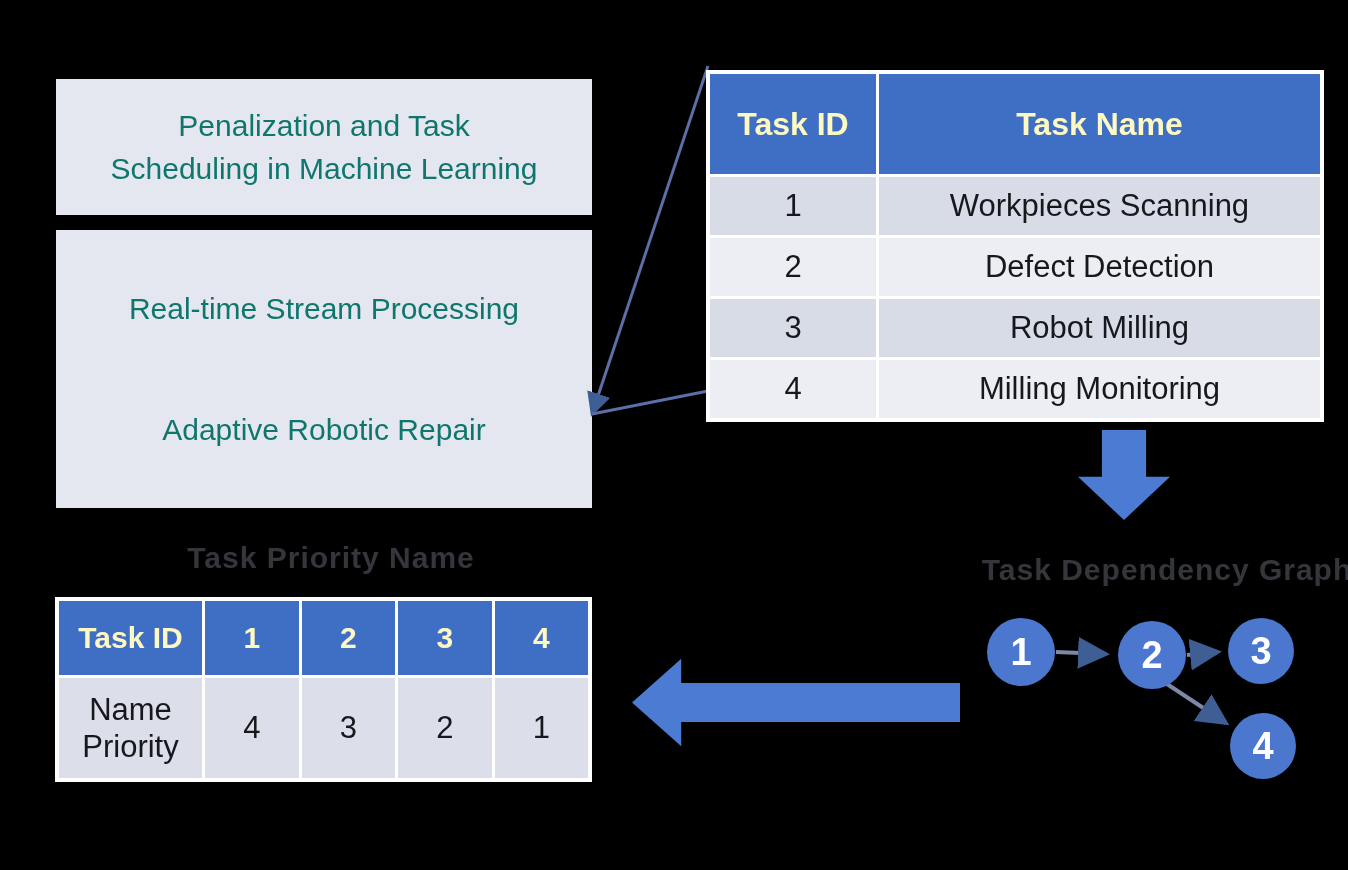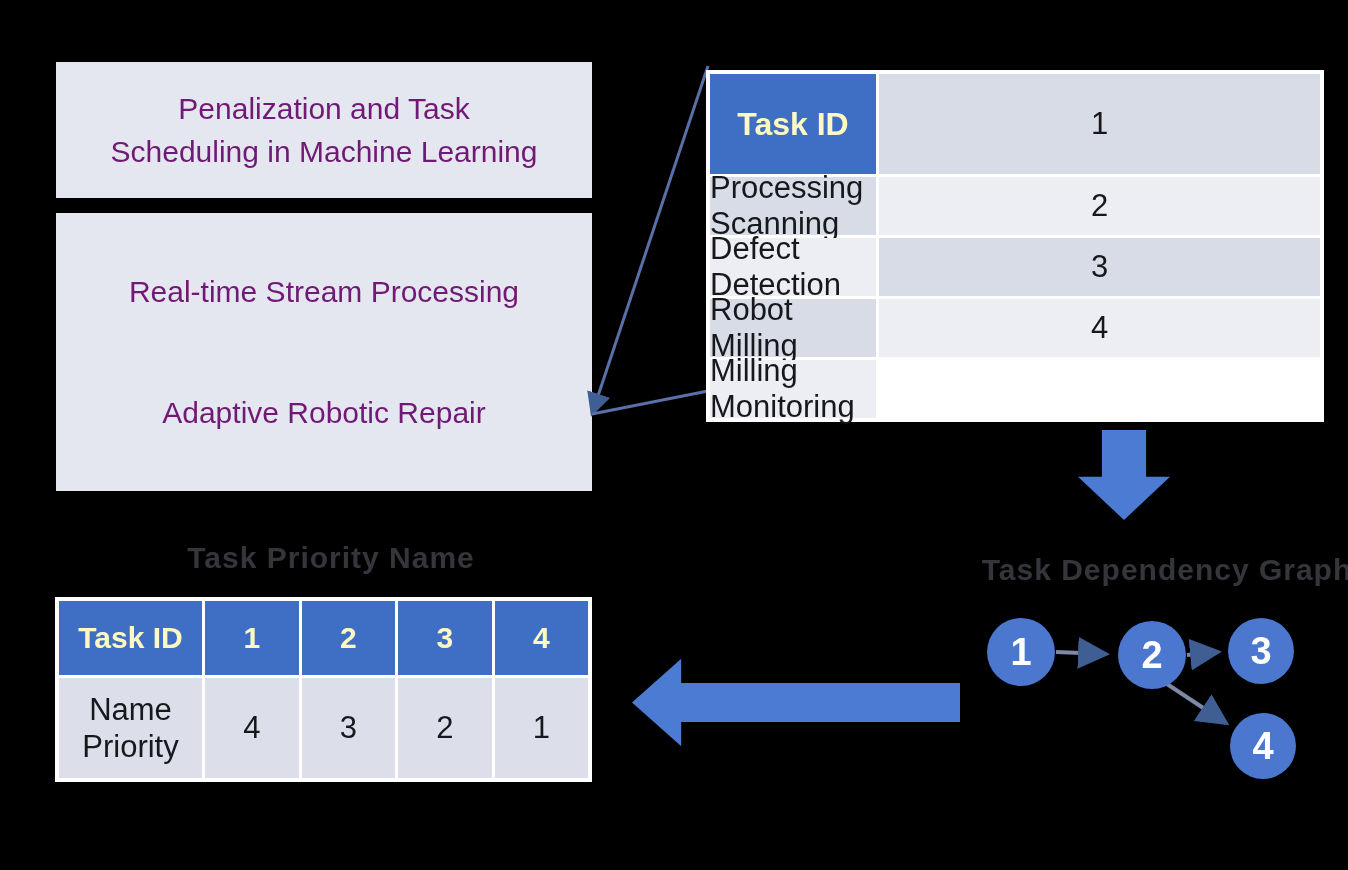--- a/index.html
+++ b/index.html
@@ -4,21 +4,21 @@
 <style>
   html,body{margin:0;padding:0;background:#000;}
   #canvas{
     position:relative;width:1348px;height:870px;background:#000;overflow:hidden;
     font-family:"Liberation Sans", sans-serif;
   }
   
   .proc-box{
     position:absolute;left:56px;width:536px;background:#e4e7ef;
     display:flex;align-items:center;justify-content:center;
-    color:#701a75;font-size:30px;text-align:center;
+    color:#0f766e;font-size:30px;text-align:center;margin-top:17px;
   }
   .proc-box .inner{max-width:460px;text-wrap:balance;line-height:1.45;}
   #proc-1{top:62px;height:136px;}
   #proc-2{top:213px;height:158px;}
   #proc-3{top:334px;height:157px;}
 
   
   .tbl-wrap{position:absolute;background:#ffffff;box-sizing:border-box;padding:4px;}
   #task-table{left:706px;top:70px;width:618px;}
   #task-table .grid{
@@ -108,23 +108,24 @@
       <circle class="node" cx="1261" cy="651" r="33"></circle>
       <text class="node-label" x="1261" y="664">3</text>
       <circle class="node" cx="1263" cy="746" r="33"></circle>
       <text class="node-label" x="1263" y="759">4</text>
     </g>
   </svg>
 
   <div class="tbl-wrap" id="task-table">
     <div class="grid">
       <div class="cell hdr">Task ID</div>
+      <div class="cell hdr">Task Name</div>
 
       <div class="cell row-dark body-txt">1</div>
-      <div class="cell row-dark body-txt">Processing Scanning</div>
+      <div class="cell row-dark body-txt">Workpieces Scanning</div>
 
       <div class="cell row-light body-txt">2</div>
       <div class="cell row-light body-txt">Defect Detection</div>
 
       <div class="cell row-dark body-txt">3</div>
       <div class="cell row-dark body-txt">Robot Milling</div>
 
       <div class="cell row-light body-txt">4</div>
       <div class="cell row-light body-txt">Milling Monitoring</div>
     </div>

